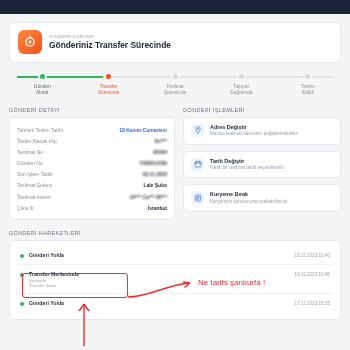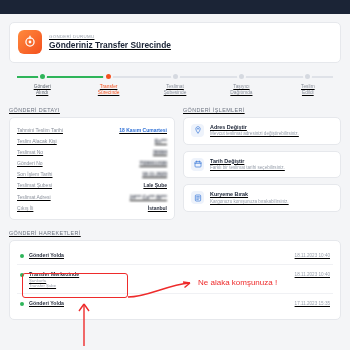--- a/index.html
+++ b/index.html
@@ -2,21 +2,21 @@
 <html><head>
 <meta charset="utf-8">
 <style>
   * { box-sizing: border-box; margin: 0; padding: 0; }
   html, body {
     width: 350px; height: 350px;
     background: #ffffff;
     font-family: "Liberation Sans", sans-serif;
     overflow: hidden;
   }
-  .page { position: relative; width: 350px; height: 350px; background: #f4f5f7; text-decoration: underline; }
+  .page { position: relative; width: 350px; height: 350px; background: #f4f5f7; }
 
   
   .topbar {
     height: 14px; background: #1b2436; width: 100%;
   }
 
   
   .status-card {
     margin: 8px 9px 0 9px;
     background: #ffffff;
@@ -295,15 +295,15 @@
   <svg class="annot-arrow" viewBox="0 0 66 22">
     <path d="M2 20 C 22 20, 40 8, 64 6" stroke="#ee2b2b" stroke-width="1.4" fill="none"></path>
     <path d="M64 6 L57 5 M64 6 L58.5 10.5" stroke="#ee2b2b" stroke-width="1.4" fill="none"></path>
   </svg>
 
   <svg class="annot-arrow2" viewBox="0 0 24 50">
     <path d="M12 48 C 12 36, 12 22, 12 6" stroke="#ee2b2b" stroke-width="1.4" fill="none"></path>
     <path d="M12 6 L7 13 M12 6 L17 13" stroke="#ee2b2b" stroke-width="1.4" fill="none"></path>
   </svg>
 
-  <div class="annot-text">Ne alaka komşunuza !</div>
+  <div class="annot-text">Ne tarihi şanlıurfa !</div>
 
 </div>
 
 </body></html>

